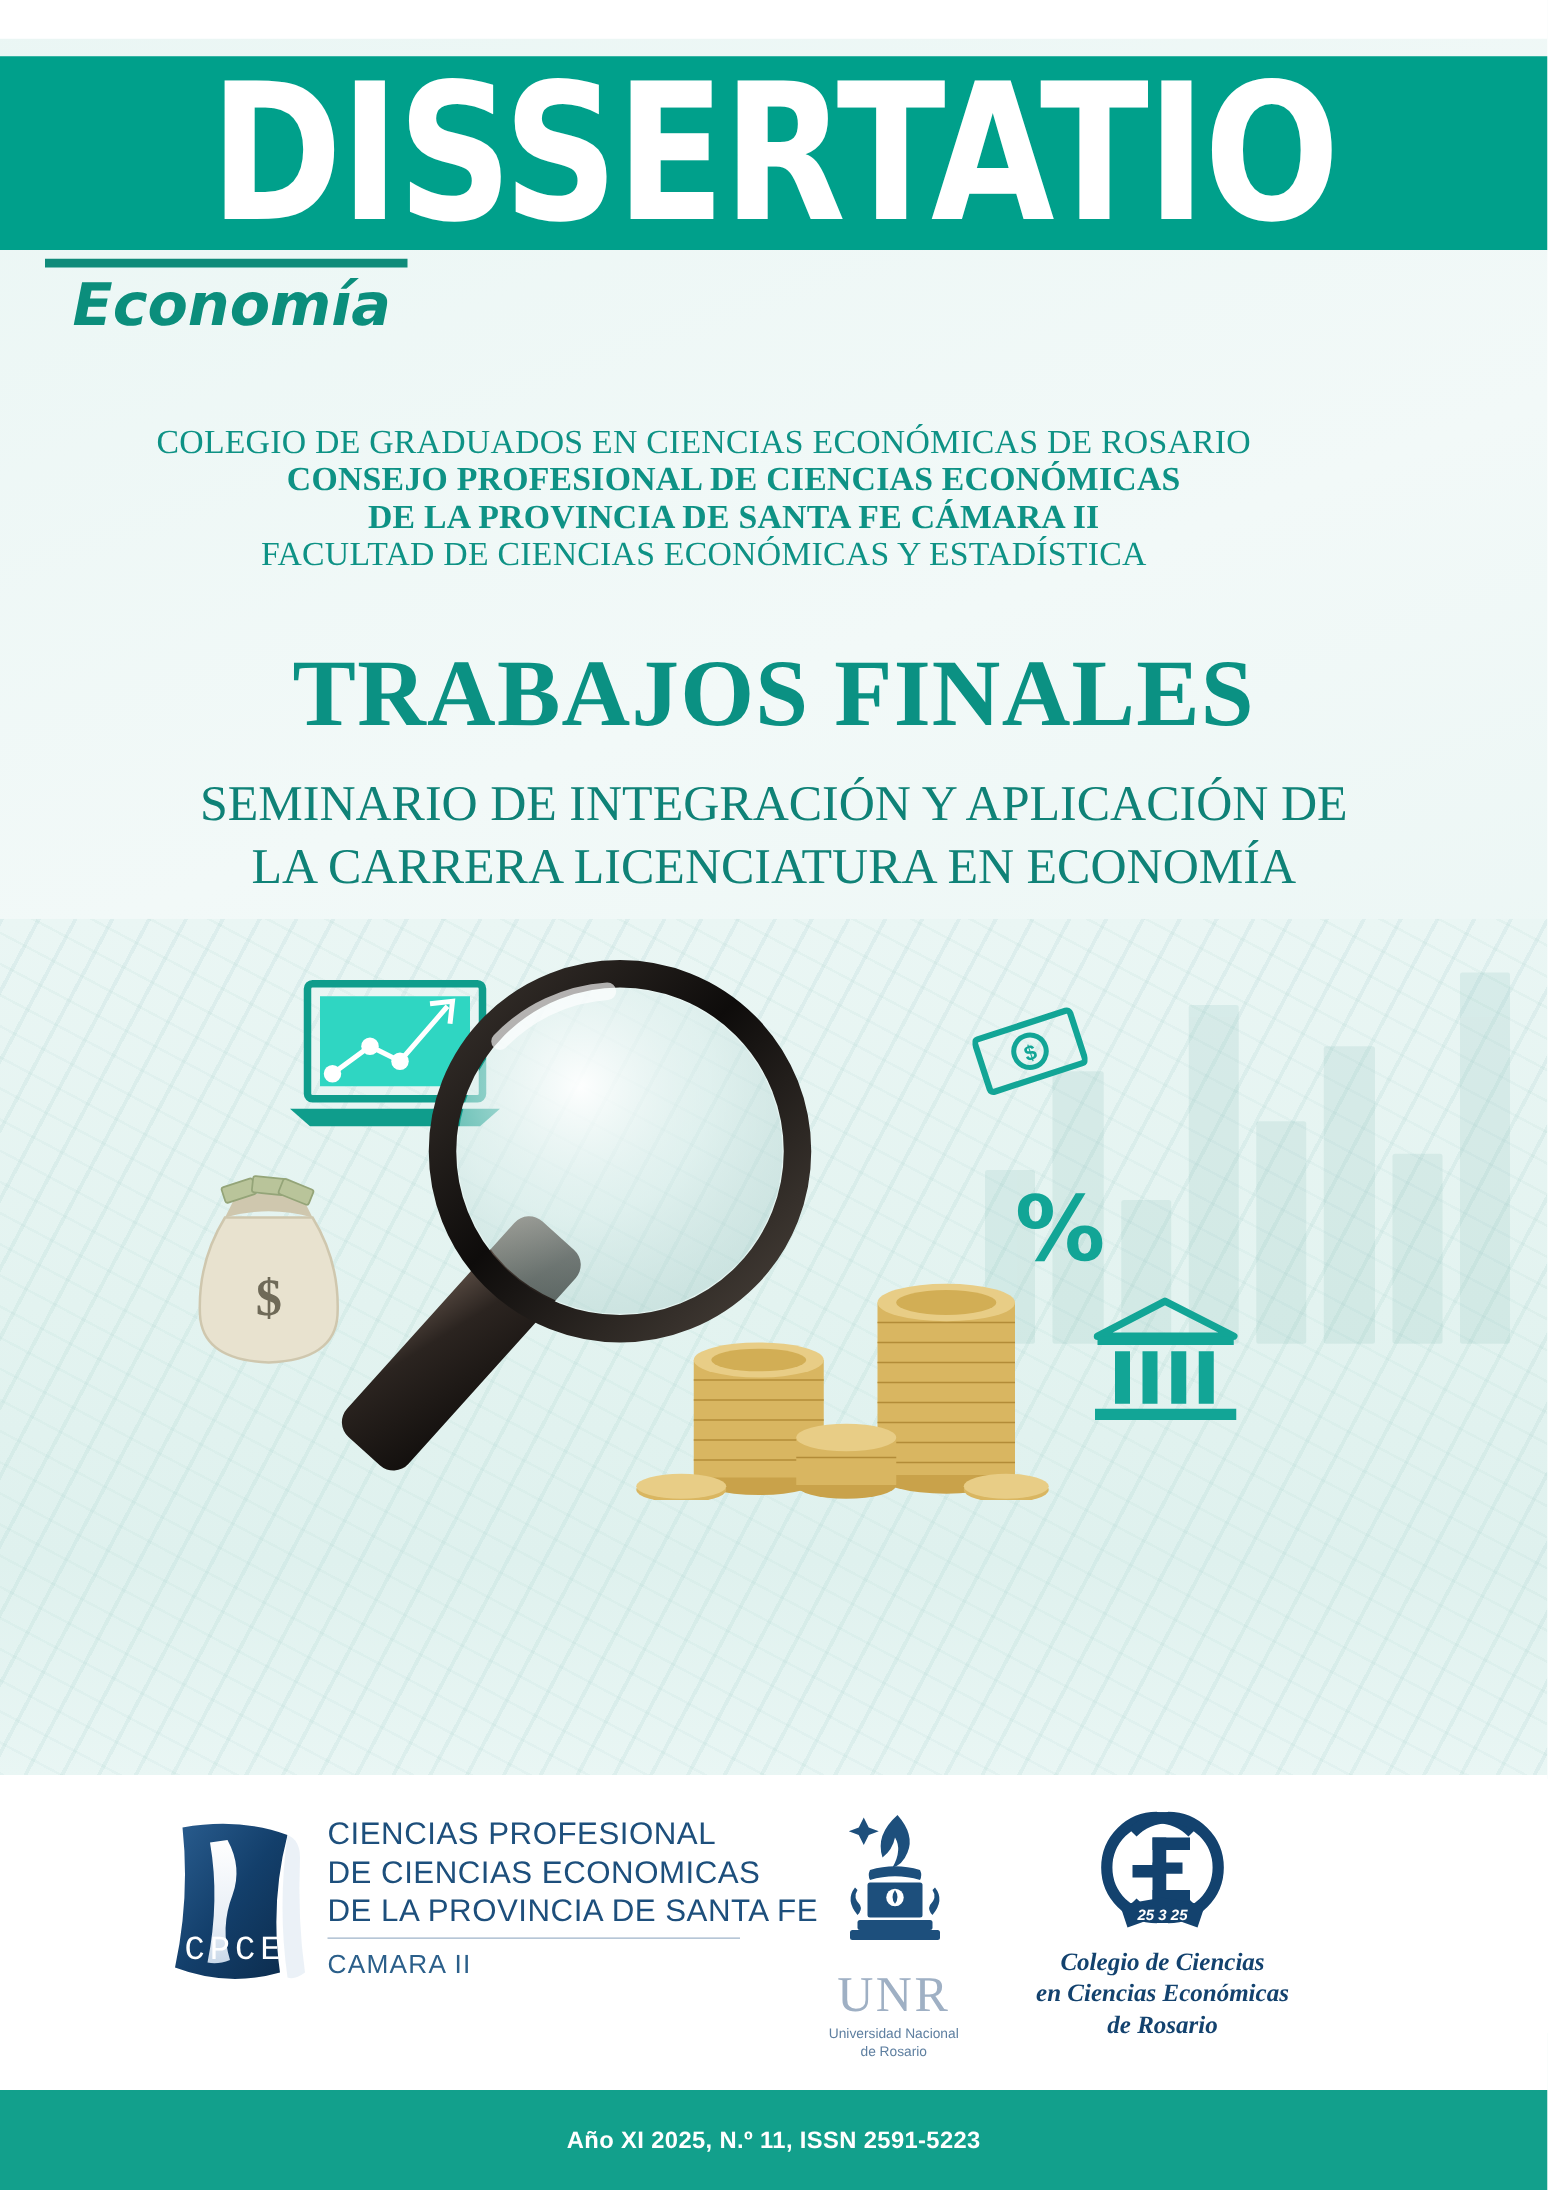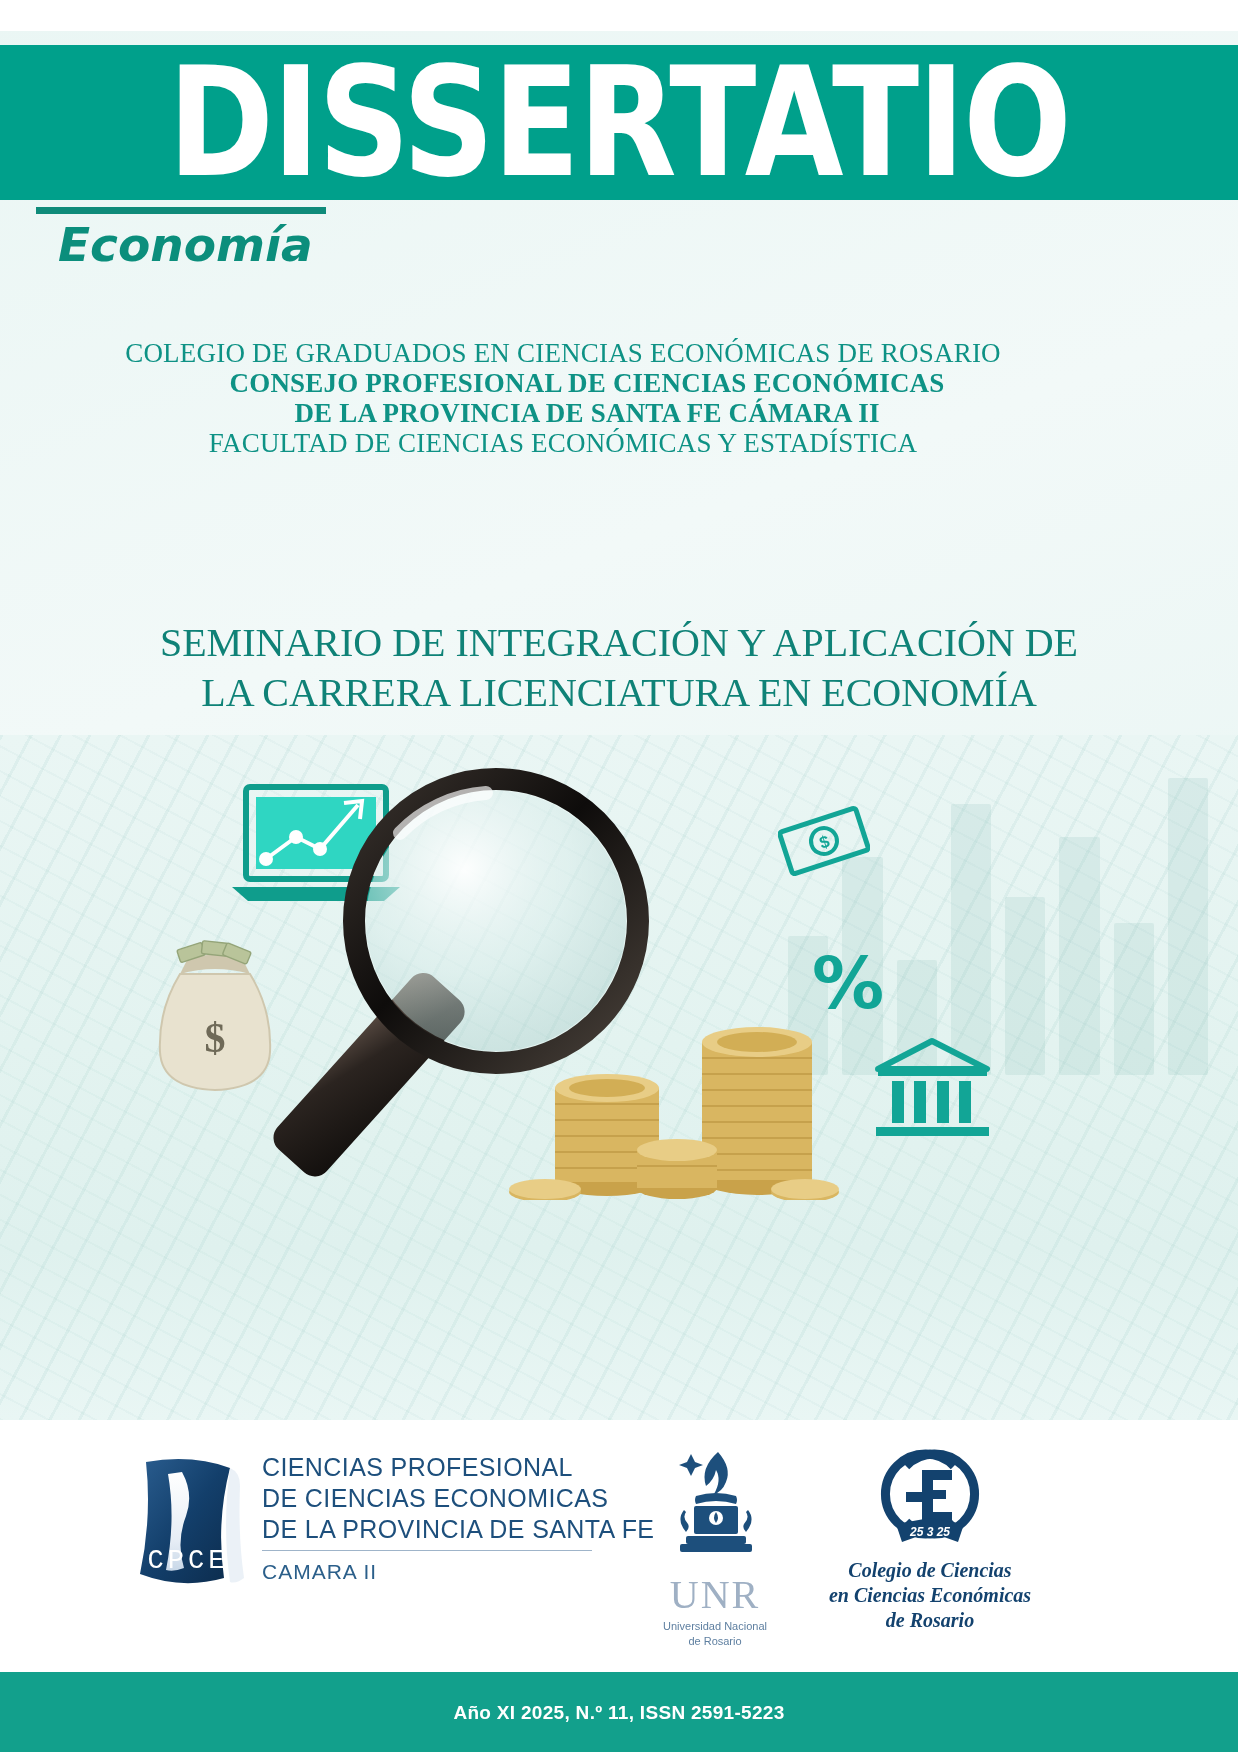--- a/index.html
+++ b/index.html
@@ -197,20 +197,21 @@
     <div class="section-label">Economía</div>
   </div>
 
   <div class="institutions">
     <div class="inst-line inst-reg">COLEGIO DE GRADUADOS EN CIENCIAS ECONÓMICAS DE ROSARIO</div>
     <div class="inst-line inst-bold">CONSEJO PROFESIONAL DE CIENCIAS ECONÓMICAS</div>
     <div class="inst-line inst-bold">DE LA PROVINCIA DE SANTA FE CÁMARA II</div>
     <div class="inst-line inst-reg">FACULTAD DE CIENCIAS ECONÓMICAS Y ESTADÍSTICA</div>
   </div>
 
+  <div class="main-title">TRABAJOS FINALES</div>
 
   <div class="seminar">
     <div>SEMINARIO DE INTEGRACIÓN Y APLICACIÓN DE</div>
     <div>LA CARRERA LICENCIATURA EN ECONOMÍA</div>
   </div>
 
   <div class="art">
     <div class="art-bg"></div>
 
     <div class="ghost-bars">

